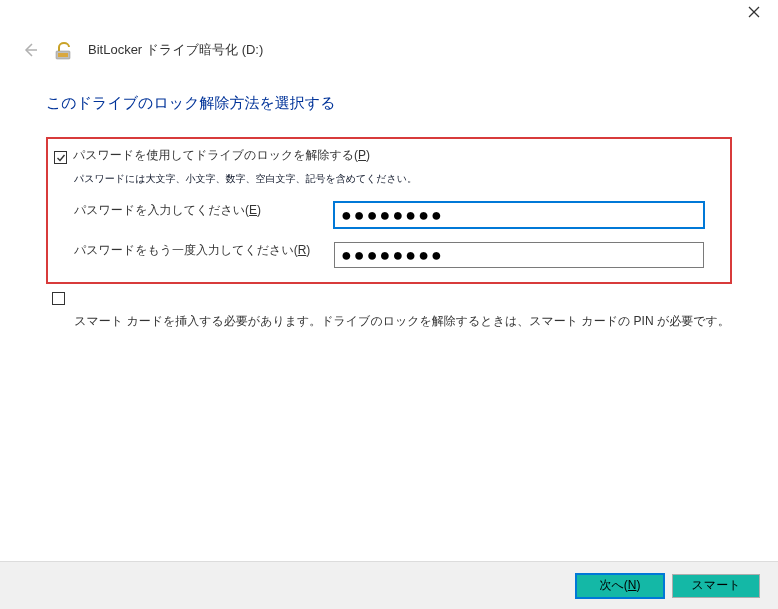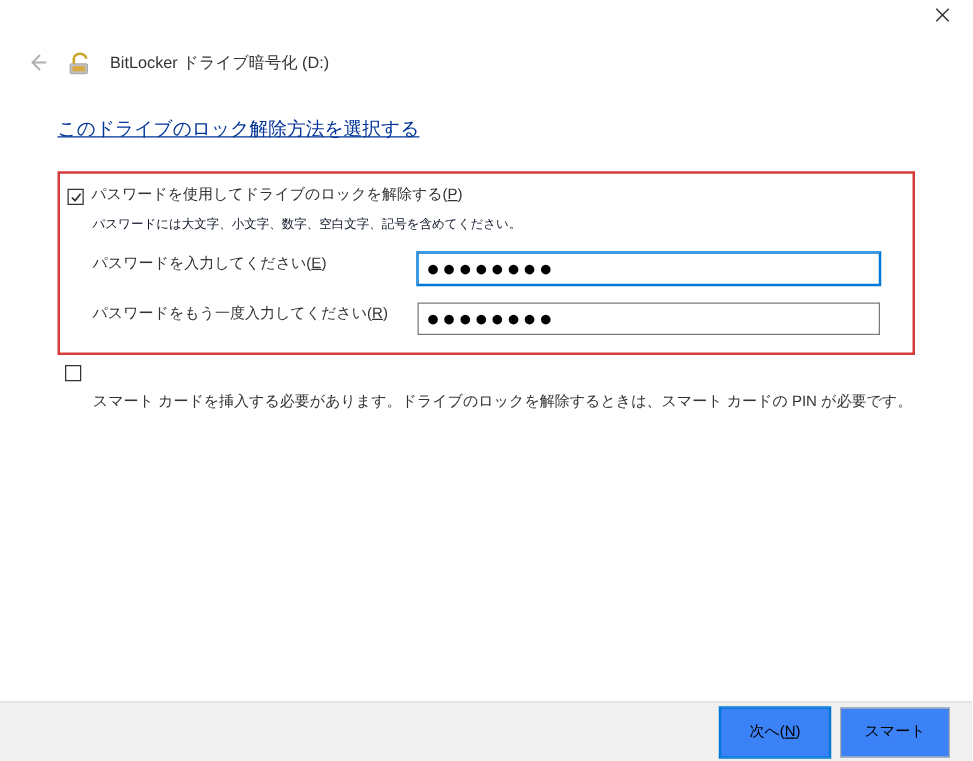--- a/index.html
+++ b/index.html
@@ -50,21 +50,20 @@
       color: #333;
     }
     .content {
       padding: 34px 46px 0 46px;
     }
     .main-heading {
       color: #003399;
       font-size: 15px;
       font-weight: normal;
       margin-bottom: 24px;
-      text-decoration: underline;
     }
     .highlight-box {
       border: 2px solid #d83b3b;
       padding: 8px 10px 14px 6px;
       margin-bottom: 6px;
     }
     .checkbox-row {
       display: flex;
       align-items: flex-end;
       gap: 6px;
@@ -136,23 +135,23 @@
       background: #f0f0f0;
       border-top: 1px solid #dcdcdc;
       display: flex;
       justify-content: flex-end;
       align-items: center;
       padding-right: 18px;
       gap: 8px;
     }
     .footer-btn {
       min-width: 88px;
-      height: 40px;
+      height: 24px;
       border: 1px solid #adadad;
-      background: #3b82f6;
+      background: #14b8a6;
       font-size: 12px;
       cursor: pointer;
       font-family: inherit;
       padding: 0 12px;
     }
     .footer-btn.primary {
       border: 1px solid #0078d7;
       outline: 1px solid #0078d7;
     }
     .footer-btn .underline { text-decoration: underline; }

